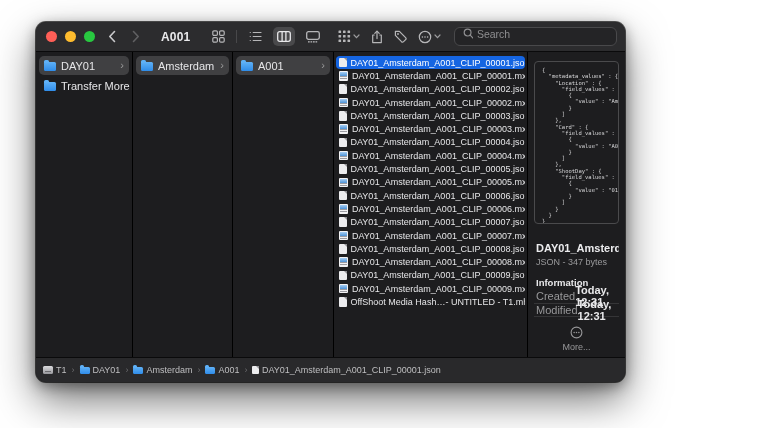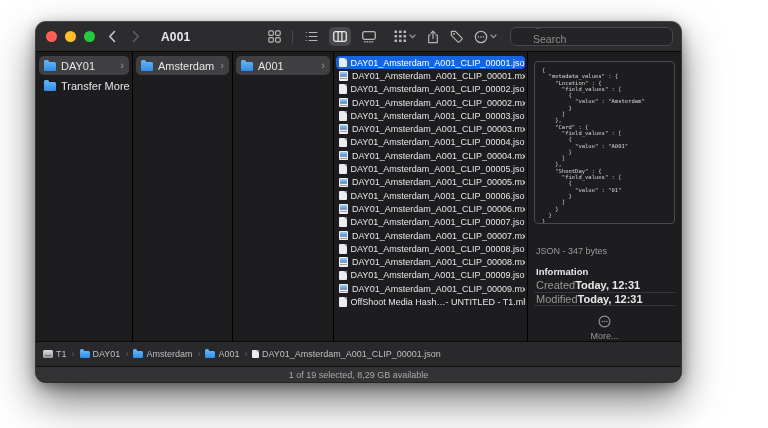--- a/index.html
+++ b/index.html
@@ -1,20 +1,20 @@
 <!DOCTYPE html>
 <html><head>
 <meta charset="utf-8">
 <style>
   * { margin:0; padding:0; box-sizing:border-box; }
   html,body { width:768px; height:428px; }
   body { font-family:"Liberation Sans", sans-serif; background:#ffffff; overflow:hidden; }
   .stage { position:relative; width:768px; height:428px; background:#fff; }
   .window {
-    position:absolute; left:36px; top:22px; width:645px; height:360px;
+    position:absolute; left:36px; top:22px; width:589px; height:360px;
     background:#1d1d1f; border-radius:10px;
     box-shadow:0 18px 42px rgba(0,0,0,0.55), 0 4px 14px rgba(0,0,0,0.4), 0 0 0 1px rgba(0,0,0,0.65);
     display:flex; flex-direction:column; overflow:hidden;
   }
   
   .titlebar {
     height:30px; flex:0 0 30px; background:#2c2c2e; border-bottom:1px solid #0a0a0b;
     display:flex; align-items:center; padding:0 8px; gap:0;
   }
   .traffic { display:flex; gap:8px; align-items:center; padding-left:2px; }
@@ -24,21 +24,21 @@
   .nav-group { display:flex; gap:6px; margin-left:8px; }
   .wtitle { font-size:12px; font-weight:bold; color:#e9e9eb; margin-left:16px; letter-spacing:0.2px; }
   .viewswitch { display:flex; align-items:center; gap:7px; margin-left:auto; }
   .vbtn { display:flex; align-items:center; justify-content:center; width:22px; height:19px; border-radius:5px; }
   .vbtn.active { background:#49494b; }
   .vdiv { width:1px; height:13px; background:#48484a; }
   .tools { display:flex; align-items:center; gap:11px; margin-left:14px; }
   .tbtn { display:flex; align-items:center; gap:2px; }
   .search {
     margin-left:13px; width:163px; height:19px; background:#242426; border:1px solid #49494b;
-    border-radius:6px; display:flex; align-items:flex-start; gap:4px; padding:0 22px;flex-direction:column;
+    border-radius:6px; display:flex; align-items:flex-start; gap:4px; padding:0 8px;
   }
   .search input {
     background:transparent; border:none; outline:none; color:#d8d8da; font-size:10.5px; width:100%;
     font-family:"Liberation Sans", sans-serif;
   }
   .search input::placeholder { color:#8e8e90; }
   
   .content { flex:1 1 auto; display:flex; background:#1d1d1f; min-height:0; }
   .col { border-right:1px solid #000; padding-top:3px; overflow:hidden; }
   .col.c1 { width:97px; } .col.c2 { width:100px; } .col.c3 { width:101px; }
@@ -412,18 +412,15 @@
           <div class="folder-icon"></div>
           <div class="plabel">A001</div>
         </div>
         <div class="pchev">›</div>
         <div class="pitem">
           <div class="doc-icon"></div>
           <div class="plabel">DAY01_Amsterdam_A001_CLIP_00001.json</div>
         </div>
       </div>
 
-    <div class="statusbar">
-      <span>1 of 19 selected, 8,29 GB available</span>
-    </div>
 
   </div>
 </div>
 
 </body></html>

